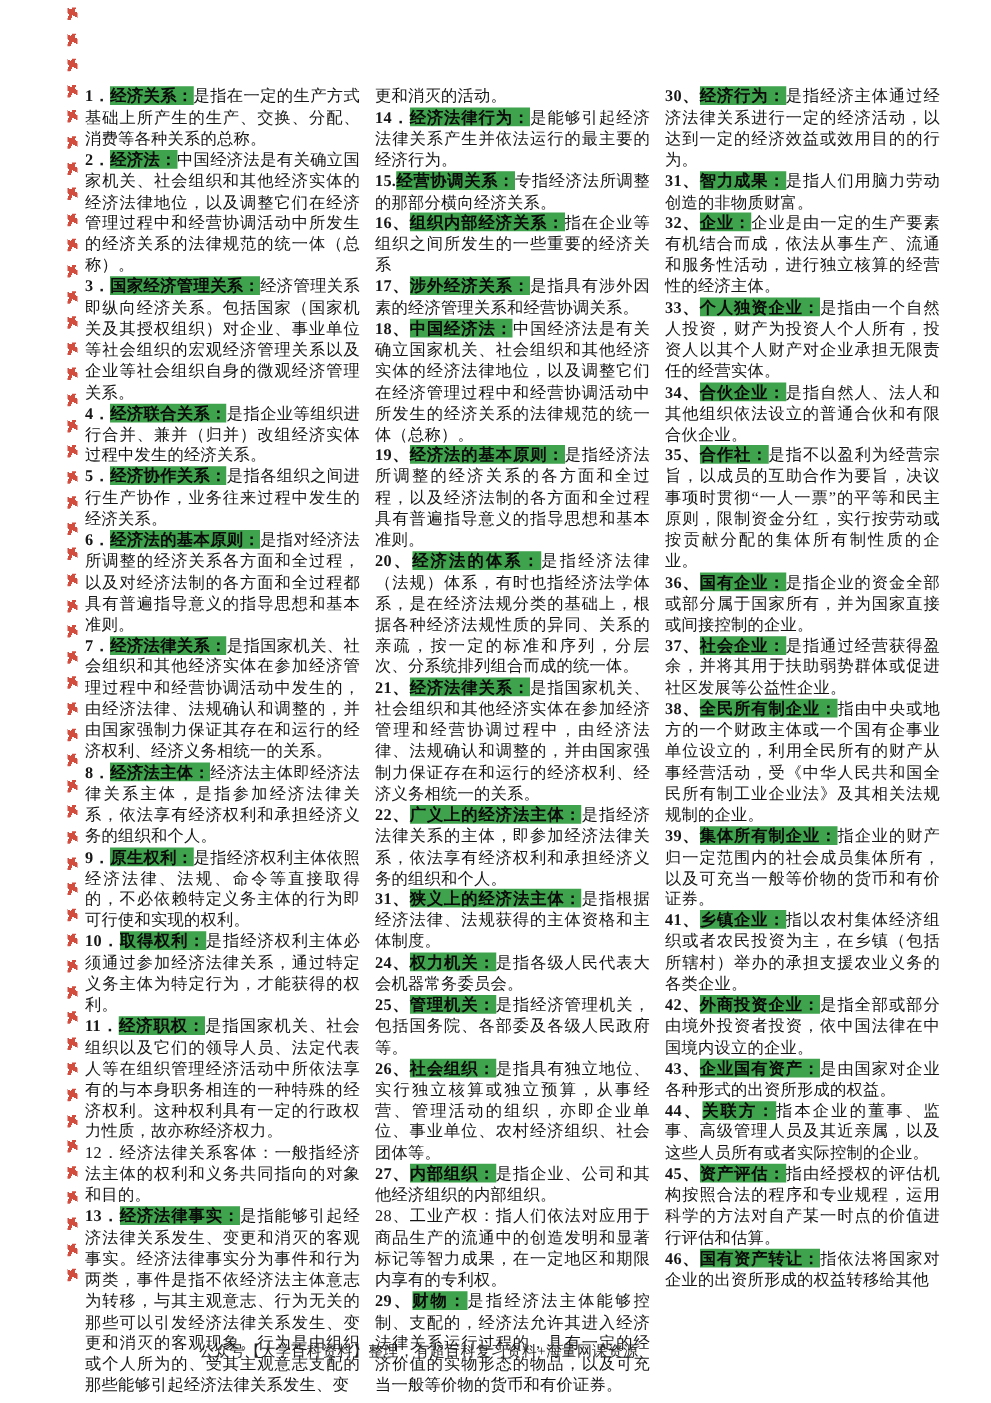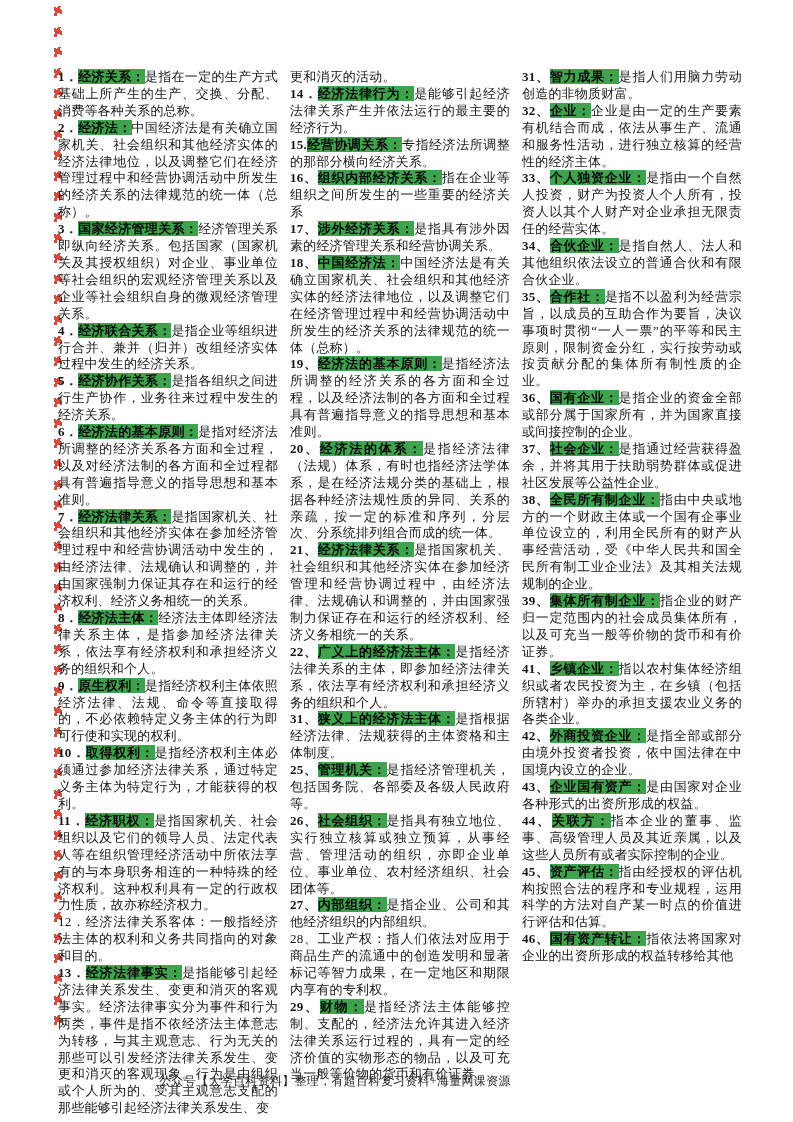--- a/index.html
+++ b/index.html
@@ -9,21 +9,21 @@
   }
   .page{position:absolute;inset:0;background:#ffffff;}
   
   .marks{position:absolute;left:54px;top:6px;width:12px;display:flex;flex-direction:column;gap:10.6px;}
   .mark{
     width:8px;height:10px;opacity:.9;
     background:
       linear-gradient(115deg,transparent 30%,#cf3a2b 30%,#cf3a2b 55%,transparent 55%),
       linear-gradient(25deg,transparent 40%,#cf3a2b 40%,#cf3a2b 70%,transparent 70%);
   }
-  .columns{position:absolute;left:58px;top:69px;width:684px;display:flex;gap:12px;justify-content:space-between;}
+  .columns{position:absolute;left:68px;top:69px;width:684px;display:flex;gap:12px;justify-content:space-between;}
   .col{width:220px;}
   p.item{
     margin:0;text-align:justify;text-justify:inter-ideograph;
     font-size:13px;line-height:16.9px;letter-spacing:.2px;
     word-break:break-all;
   }
   .num{font-weight:bold;}
   .num.plain{font-weight:normal;}
   .term{font-weight:bold;}
   .term.hl{background:var(--hl,#3fa24c);color:#0b0b0b;}
@@ -111,27 +111,29 @@
         <p class="item"><span class="num">14．</span><span class="term hl">经济法律行为：</span><span>是能够引起经济法律关系产生并依法运行的最主要的经济行为。</span></p>
         <p class="item"><span class="num">15.</span><span class="term hl">经营协调关系：</span><span>专指经济法所调整的那部分横向经济关系。</span></p>
         <p class="item"><span class="num">16、</span><span class="term hl">组织内部经济关系：</span><span>指在企业等组织之间所发生的一些重要的经济关系</span></p>
         <p class="item"><span class="num">17、</span><span class="term hl">涉外经济关系：</span><span>是指具有涉外因素的经济管理关系和经营协调关系。</span></p>
         <p class="item"><span class="num">18、</span><span class="term hl">中国经济法：</span><span>中国经济法是有关确立国家机关、社会组织和其他经济实体的经济法律地位，以及调整它们在经济管理过程中和经营协调活动中所发生的经济关系的法律规范的统一体（总称）。</span></p>
         <p class="item"><span class="num">19、</span><span class="term hl">经济法的基本原则：</span><span>是指经济法所调整的经济关系的各方面和全过程，以及经济法制的各方面和全过程具有普遍指导意义的指导思想和基本准则。</span></p>
         <p class="item"><span class="num">20、</span><span class="term hl">经济法的体系：</span><span>是指经济法律（法规）体系，有时也指经济法学体系，是在经济法规分类的基础上，根据各种经济法规性质的异同、关系的亲疏，按一定的标准和序列，分层次、分系统排列组合而成的统一体。</span></p>
         <p class="item"><span class="num">21、</span><span class="term hl">经济法律关系：</span><span>是指国家机关、社会组织和其他经济实体在参加经济管理和经营协调过程中，由经济法律、法规确认和调整的，并由国家强制力保证存在和运行的经济权利、经济义务相统一的关系。</span></p>
         <p class="item"><span class="num">22、</span><span class="term hl">广义上的经济法主体：</span><span>是指经济法律关系的主体，即参加经济法律关系，依法享有经济权利和承担经济义务的组织和个人。</span></p>
         <p class="item"><span class="num">31、</span><span class="term hl">狭义上的经济法主体：</span><span>是指根据经济法律、法规获得的主体资格和主体制度。</span></p>
+        <p class="item"><span class="num">24、</span><span class="term hl">权力机关：</span><span>是指各级人民代表大会机器常务委员会。</span></p>
         <p class="item"><span class="num">25、</span><span class="term hl">管理机关：</span><span>是指经济管理机关，包括国务院、各部委及各级人民政府等。</span></p>
         <p class="item"><span class="num">26、</span><span class="term hl">社会组织：</span><span>是指具有独立地位、实行独立核算或独立预算，从事经营、管理活动的组织，亦即企业单位、事业单位、农村经济组织、社会团体等。</span></p>
         <p class="item"><span class="num">27、</span><span class="term hl">内部组织：</span><span>是指企业、公司和其他经济组织的内部组织。</span></p>
         <p class="item"><span class="num plain">28、</span><span class="term plain">工业产权：</span><span>指人们依法对应用于商品生产的流通中的创造发明和显著标记等智力成果，在一定地区和期限内享有的专利权。</span></p>
         <p class="item"><span class="num">29、</span><span class="term hl">财物：</span><span>是指经济法主体能够控制、支配的，经济法允许其进入经济法律关系运行过程的，具有一定的经济价值的实物形态的物品，以及可充当一般等价物的货币和有价证券。</span></p>
       </div>
       <div class="col">
+        <p class="item"><span class="num">30、</span><span class="term hl">经济行为：</span><span>是指经济主体通过经济法律关系进行一定的经济活动，以达到一定的经济效益或效用目的的行为。</span></p>
         <p class="item"><span class="num">31、</span><span class="term hl">智力成果：</span><span>是指人们用脑力劳动创造的非物质财富。</span></p>
         <p class="item"><span class="num">32、</span><span class="term hl u">企业：</span><span>企业是由一定的生产要素有机结合而成，依法从事生产、流通和服务性活动，进行独立核算的经营性的经济主体。</span></p>
         <p class="item"><span class="num">33、</span><span class="term hl u">个人独资企业：</span><span>是指由一个自然人投资，财产为投资人个人所有，投资人以其个人财产对企业承担无限责任的经营实体。</span></p>
         <p class="item"><span class="num">34、</span><span class="term hl">合伙企业：</span><span>是指自然人、法人和其他组织依法设立的普通合伙和有限合伙企业。</span></p>
         <p class="item"><span class="num">35、</span><span class="term hl">合作社：</span><span>是指不以盈利为经营宗旨，以成员的互助合作为要旨，决议事项时贯彻“一人一票”的平等和民主原则，限制资金分红，实行按劳动或按贡献分配的集体所有制性质的企业。</span></p>
         <p class="item"><span class="num">36、</span><span class="term hl u">国有企业：</span><span>是指企业的资金全部或部分属于国家所有，并为国家直接或间接控制的企业。</span></p>
         <p class="item"><span class="num">37、</span><span class="term hl u">社会企业：</span><span>是指通过经营获得盈余，并将其用于扶助弱势群体或促进社区发展等公益性企业。</span></p>
         <p class="item"><span class="num">38、</span><span class="term hl u">全民所有制企业：</span><span>指由中央或地方的一个财政主体或一个国有企事业单位设立的，利用全民所有的财产从事经营活动，受《中华人民共和国全民所有制工业企业法》及其相关法规规制的企业。</span></p>
         <p class="item"><span class="num">39、</span><span class="term hl u">集体所有制企业：</span><span>指企业的财产归一定范围内的社会成员集体所有，以及可充当一般等价物的货币和有价证券。</span></p>
         <p class="item"><span class="num">41、</span><span class="term hl">乡镇企业：</span><span>指以农村集体经济组织或者农民投资为主，在乡镇（包括所辖村）举办的承担支援农业义务的各类企业。</span></p>

